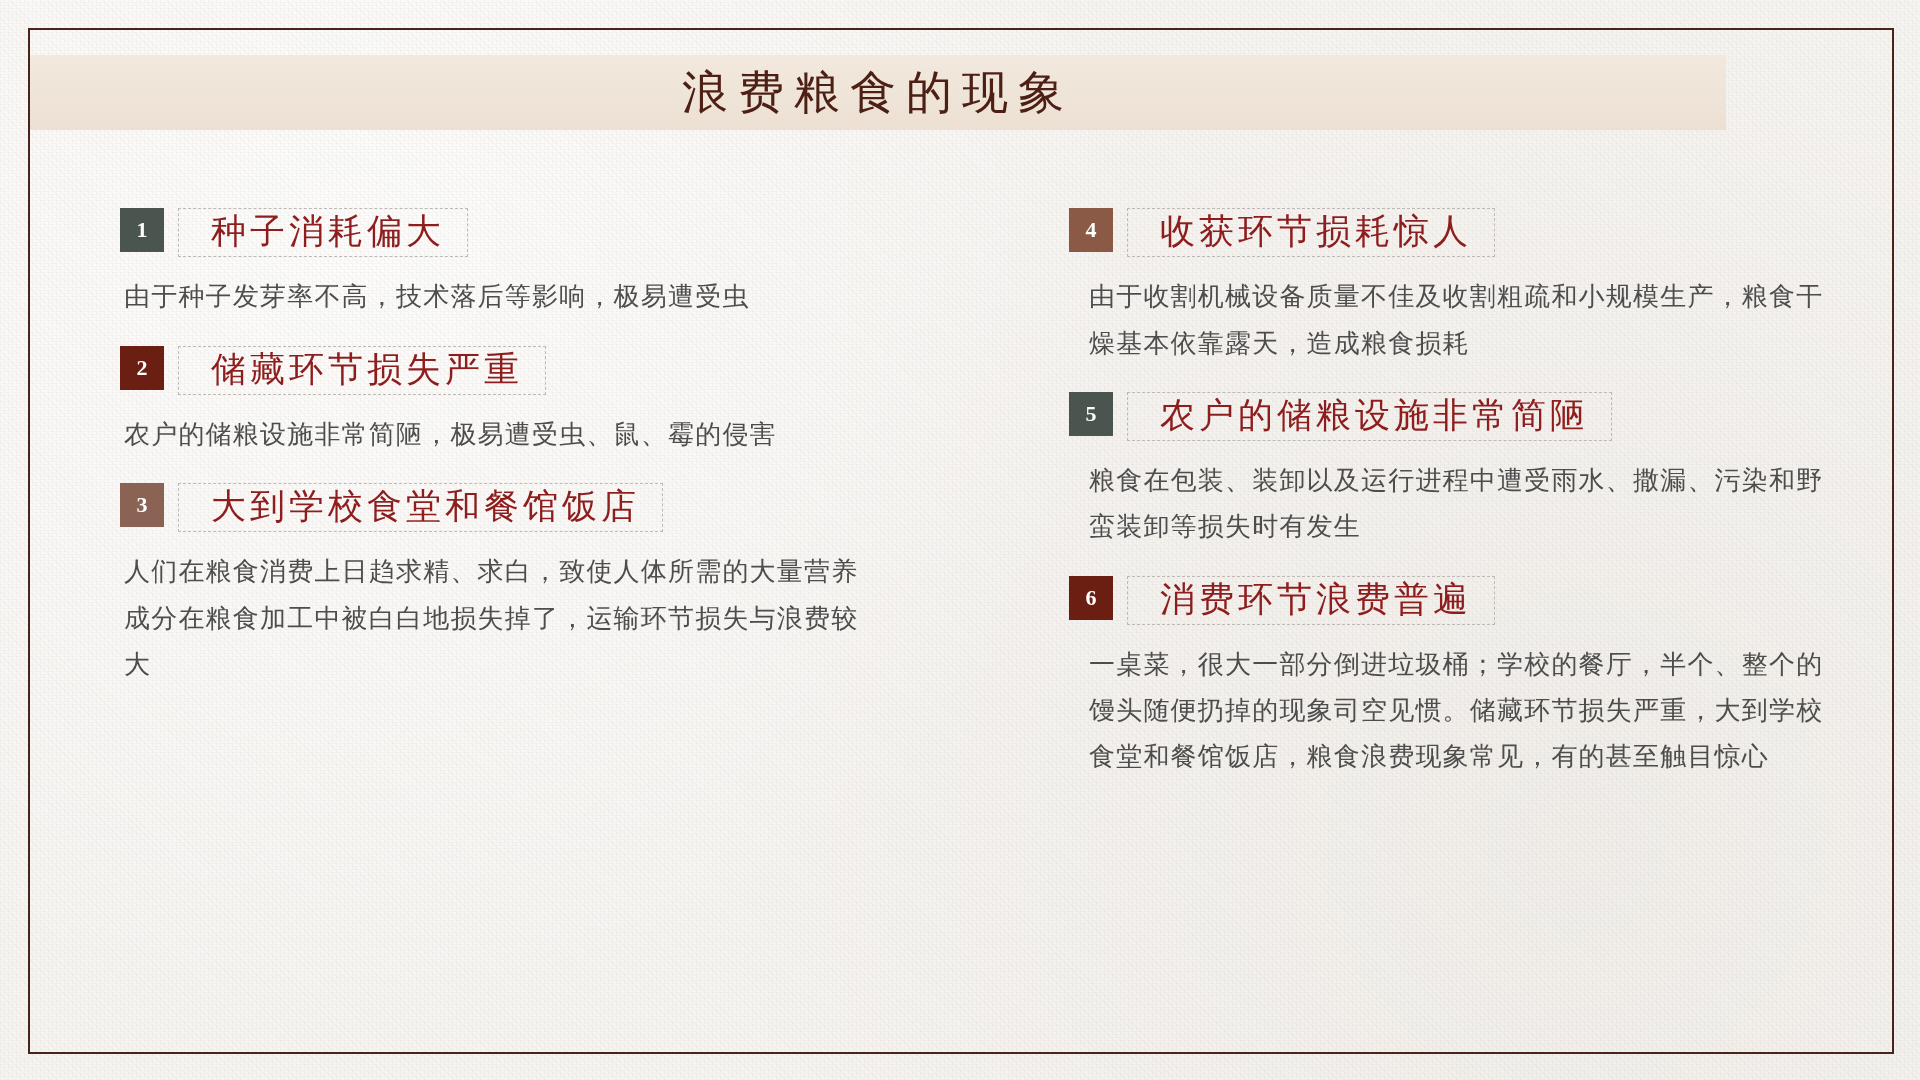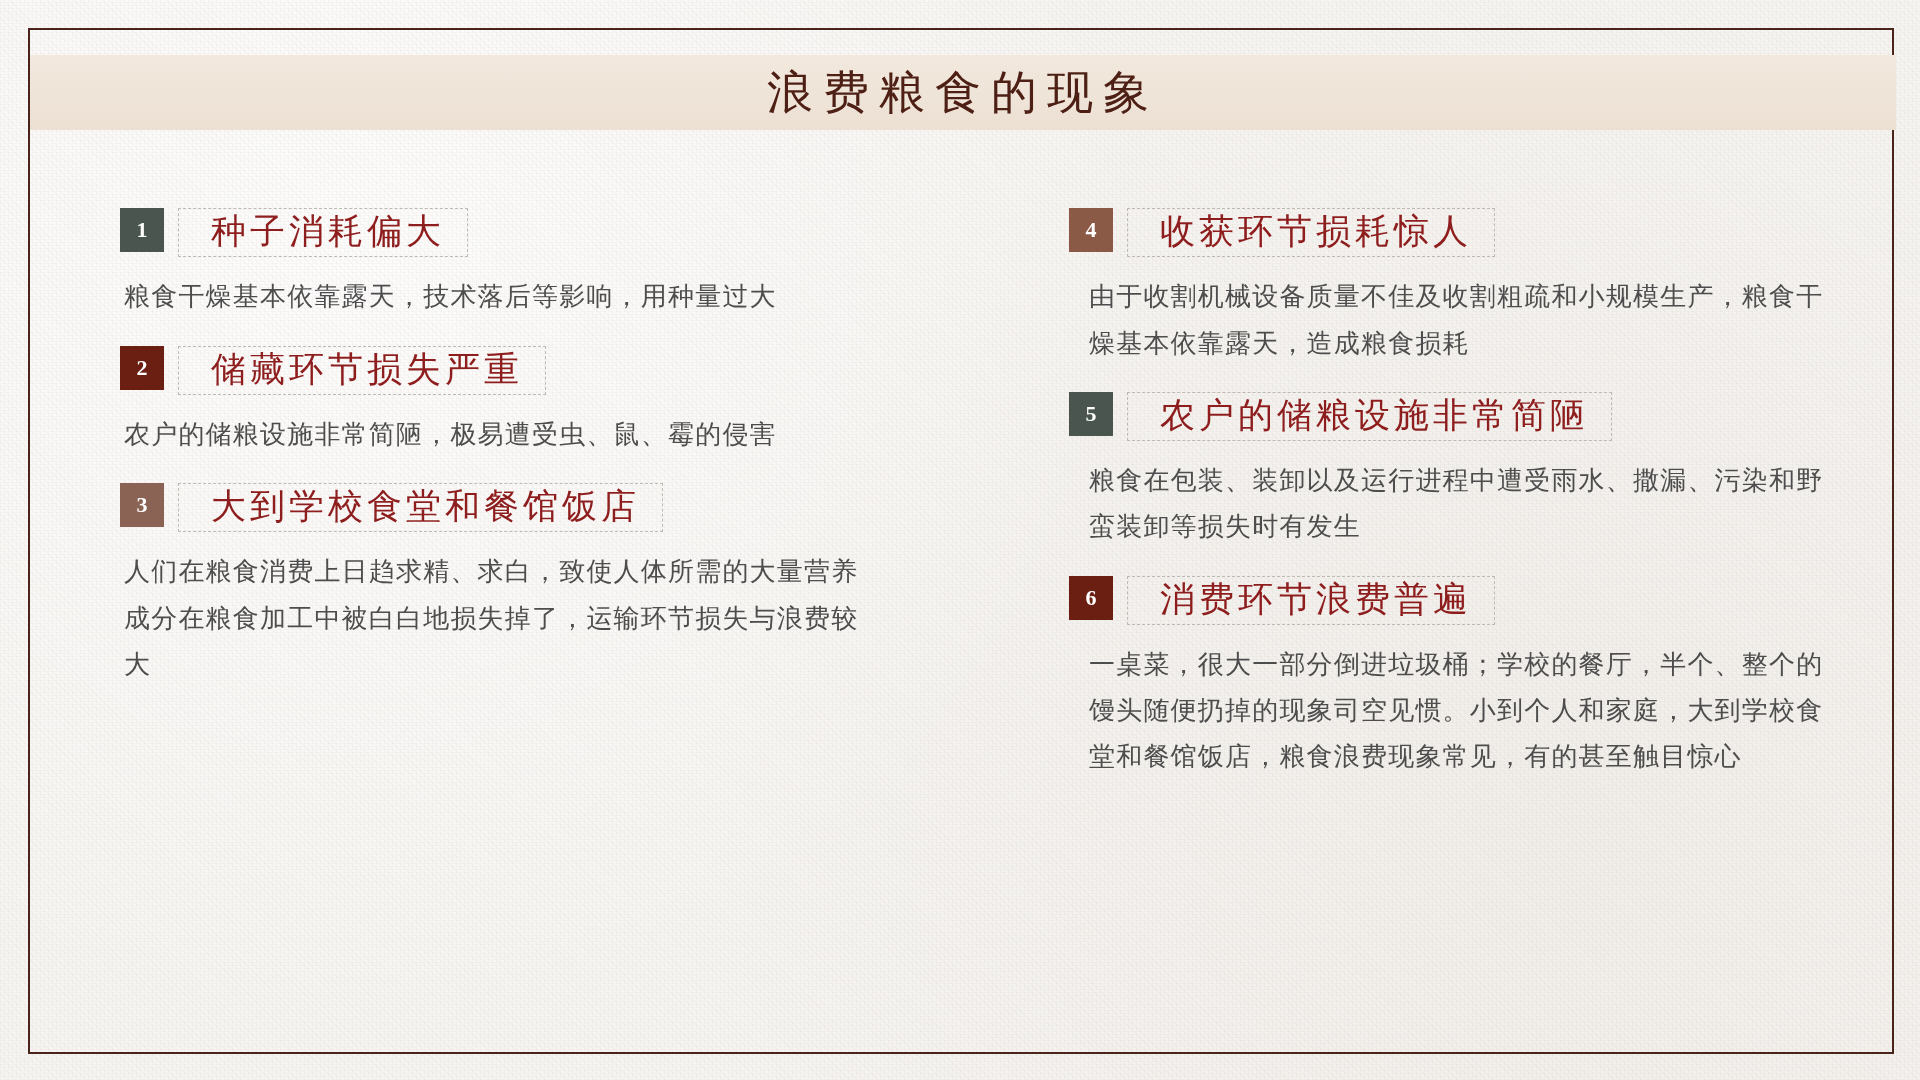--- a/index.html
+++ b/index.html
@@ -36,21 +36,21 @@
     top: 28px;
     width: 1866px;
     height: 1026px;
     border: 2px solid #4a241a;
   }
 
   #title-band {
     position: absolute;
     left: 0px;
     top: 25px;
-    width: 1866px;
+    width: 1696px;
     height: 75px;
     background: linear-gradient(180deg, #f2e8dd 0%, #efe4d8 55%, #ece0d3 100%);
     display: flex;
     align-items: center;
     justify-content: center;
   }
 
   #page-title {
     font-family: "Liberation Serif", "DejaVu Serif", serif;
     font-size: 46px;
@@ -143,21 +143,21 @@
 
     <div class="column left">
 
       <div class="item">
         <div class="item-head">
           <div class="badge" style="background-color:#4a554f">1</div>
           <div class="head-box">
             <span class="head-text">种子消耗偏大</span>
           </div>
         </div>
-        <div class="item-body">粮食干燥基本依靠露天，技术落后等影响，用种量过大</div>
+        <div class="item-body">由于种子发芽率不高，技术落后等影响，极易遭受虫</div>
       </div>
 
       <div class="item">
         <div class="item-head">
           <div class="badge" style="background-color:#6b1e12">2</div>
           <div class="head-box">
             <span class="head-text">储藏环节损失严重</span>
           </div>
         </div>
         <div class="item-body">农户的储粮设施非常简陋，极易遭受虫、鼠、霉的侵害</div>
@@ -197,19 +197,19 @@
         <div class="item-body">粮食在包装、装卸以及运行进程中遭受雨水、撒漏、污染和野蛮装卸等损失时有发生</div>
       </div>
 
       <div class="item">
         <div class="item-head">
           <div class="badge" style="background-color:#6b1e12">6</div>
           <div class="head-box">
             <span class="head-text">消费环节浪费普遍</span>
           </div>
         </div>
-        <div class="item-body">一桌菜，很大一部分倒进垃圾桶；学校的餐厅，半个、整个的馒头随便扔掉的现象司空见惯。小到个人和家庭，大到学校食堂和餐馆饭店，粮食浪费现象常见，有的甚至触目惊心</div>
+        <div class="item-body">一桌菜，很大一部分倒进垃圾桶；学校的餐厅，半个、整个的馒头随便扔掉的现象司空见惯。储藏环节损失严重，大到学校食堂和餐馆饭店，粮食浪费现象常见，有的甚至触目惊心</div>
       </div>
 
     </div>
 
   </div>
 </div>
 
 </body></html>

